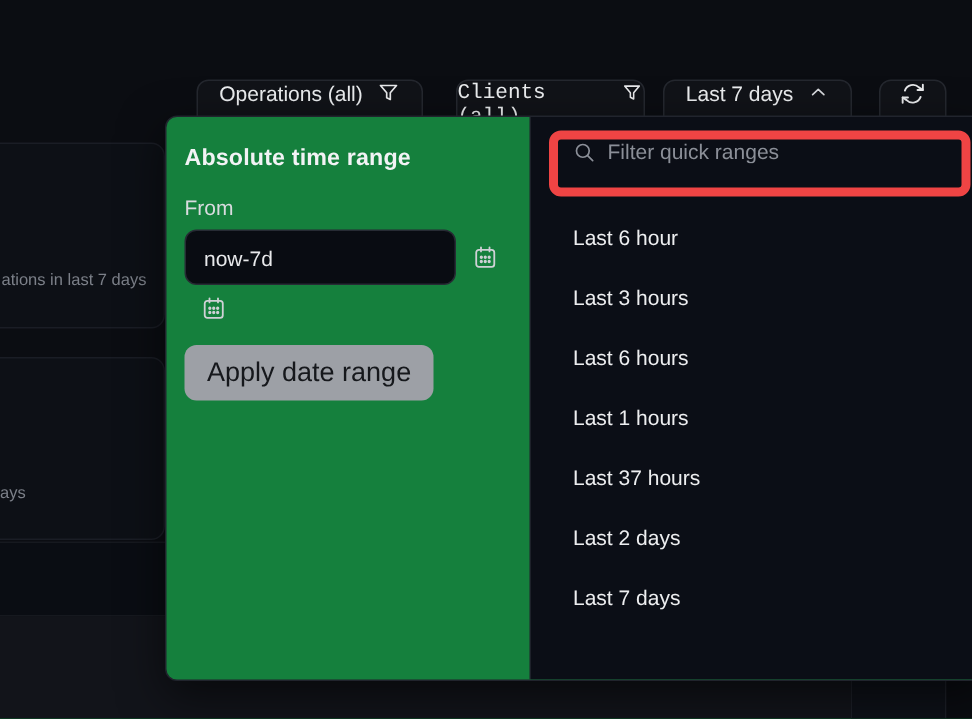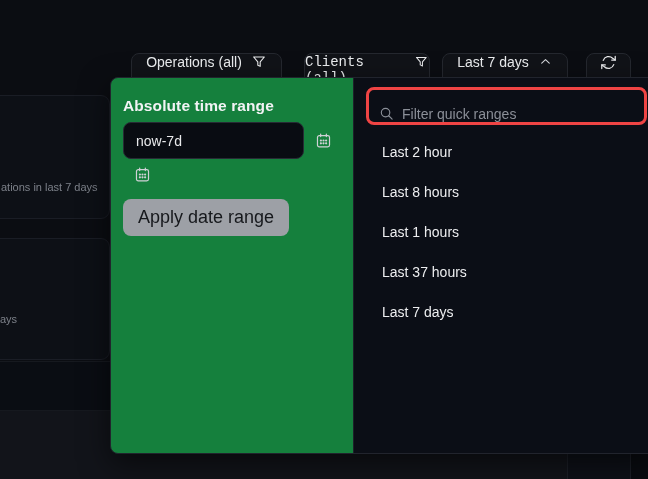--- a/index.html
+++ b/index.html
@@ -123,23 +123,23 @@
     cursor:pointer;
   }
   .pane-right {
     flex:1;
     background:#0b0e16;
     padding:9px 9px 0 12px;
     display:flex; flex-direction:column;
   }
   .search-box {
     height:37px;
-    border:3px solid #ef4444;
-    border-radius:8px;
-    display:flex; align-items:flex-start;
+    border:6px solid #ef4444;
+    border-radius:8px;
+    display:flex; align-items:flex-end;
     gap:8px;
     padding:16px 10px;
   }
   .search-box input {
     flex:1;
     background:transparent; border:none; outline:none;
     color:#e8e9eb; font-size:14px;
     font-family:"Liberation Sans", sans-serif;
     min-width:0;
   }
@@ -157,21 +157,21 @@
 </head>
 <body>
 
 <div>
   <div class="bg-card" style="left:-30px; top:95px; width:140px; height:124px;"></div>
   <div class="bg-card" style="left:-30px; top:238px; width:140px; height:122px;"></div>
   <div class="bg-card" style="left:530px; top:99px; width:102px; height:121px;"></div>
   <div class="bg-card" style="left:530px; top:238px; width:102px; height:120px;"></div>
 
   <div class="bg-caption" style="left:1px; top:181px;">ations in last 7 days</div>
-  <div class="bg-caption" style="left:0; top:313px;">ays</div>
+  <div class="bg-caption" style="left:0; top:323px;">ays</div>
 
   <svg class="face-icon" style="left:585px; top:117px;" viewBox="0 0 24 24" fill="none" stroke="#918e87" stroke-width="1.4" stroke-linecap="round">
     <circle cx="12" cy="12" r="9.5"></circle>
     <circle cx="8.6" cy="10" r="0.6" fill="#918e87"></circle>
     <circle cx="15.4" cy="10" r="0.6" fill="#918e87"></circle>
     <path d="M8.3 14.6c1 1.4 2.3 2 3.7 2s2.7-.6 3.7-2"></path>
   </svg>
   <svg class="face-icon" style="left:585px; top:259px;" viewBox="0 0 24 24" fill="none" stroke="#8f939b" stroke-width="1.4" stroke-linecap="round">
     <circle cx="12" cy="12" r="9.5"></circle>
     <circle cx="8.6" cy="10" r="0.6" fill="#8f939b"></circle>
@@ -215,20 +215,21 @@
       <path d="M4.6 9a8 8 0 0 1 13.2-3l3.7 2.5M19.4 15a8 8 0 0 1-13.2 3l-3.7-2.5"></path>
     </svg>
   </div>
 </div>
 
 <div class="panel">
 
   <div class="pane-left">
     <div class="pane-title">Absolute time range</div>
 
+    <div class="field-label">From</div>
     <div class="field-row">
       <input class="text-input" type="text" value="now-7d" style="">
       <button class="cal-btn">
         <svg width="17" height="17" viewBox="0 0 24 24" fill="none" stroke="#cfd1d6" stroke-width="1.7" stroke-linecap="round" stroke-linejoin="round">
           <rect x="3.5" y="5" width="17" height="16" rx="2.5"></rect>
           <line x1="8" y1="2.8" x2="8" y2="6.5"></line>
           <line x1="16" y1="2.8" x2="16" y2="6.5"></line>
           <circle cx="8.3" cy="12" r="0.7" fill="#cfd1d6"></circle>
           <circle cx="12" cy="12" r="0.7" fill="#cfd1d6"></circle>
           <circle cx="15.7" cy="12" r="0.7" fill="#cfd1d6"></circle>
@@ -261,20 +262,22 @@
   <div class="pane-right">
     <div class="search-box">
       <svg width="15" height="15" viewBox="0 0 24 24" fill="none" stroke="#8b8f98" stroke-width="1.8" stroke-linecap="round">
         <circle cx="10.5" cy="10.5" r="6.8"></circle>
         <line x1="15.6" y1="15.6" x2="21" y2="21"></line>
       </svg>
       <input type="text" placeholder="Filter quick ranges" style="">
     </div>
 
     <div class="range-list">
-      <div class="range-item">Last 2 hour</div>
-      <div class="range-item">Last 8 hours</div>
+      <div class="range-item">Last 6 hour</div>
+      <div class="range-item">Last 3 hours</div>
+      <div class="range-item">Last 6 hours</div>
       <div class="range-item">Last 1 hours</div>
       <div class="range-item">Last 37 hours</div>
+      <div class="range-item">Last 2 days</div>
       <div class="range-item">Last 7 days</div>
     </div>
   </div>
 </div>
 
 </body></html>

